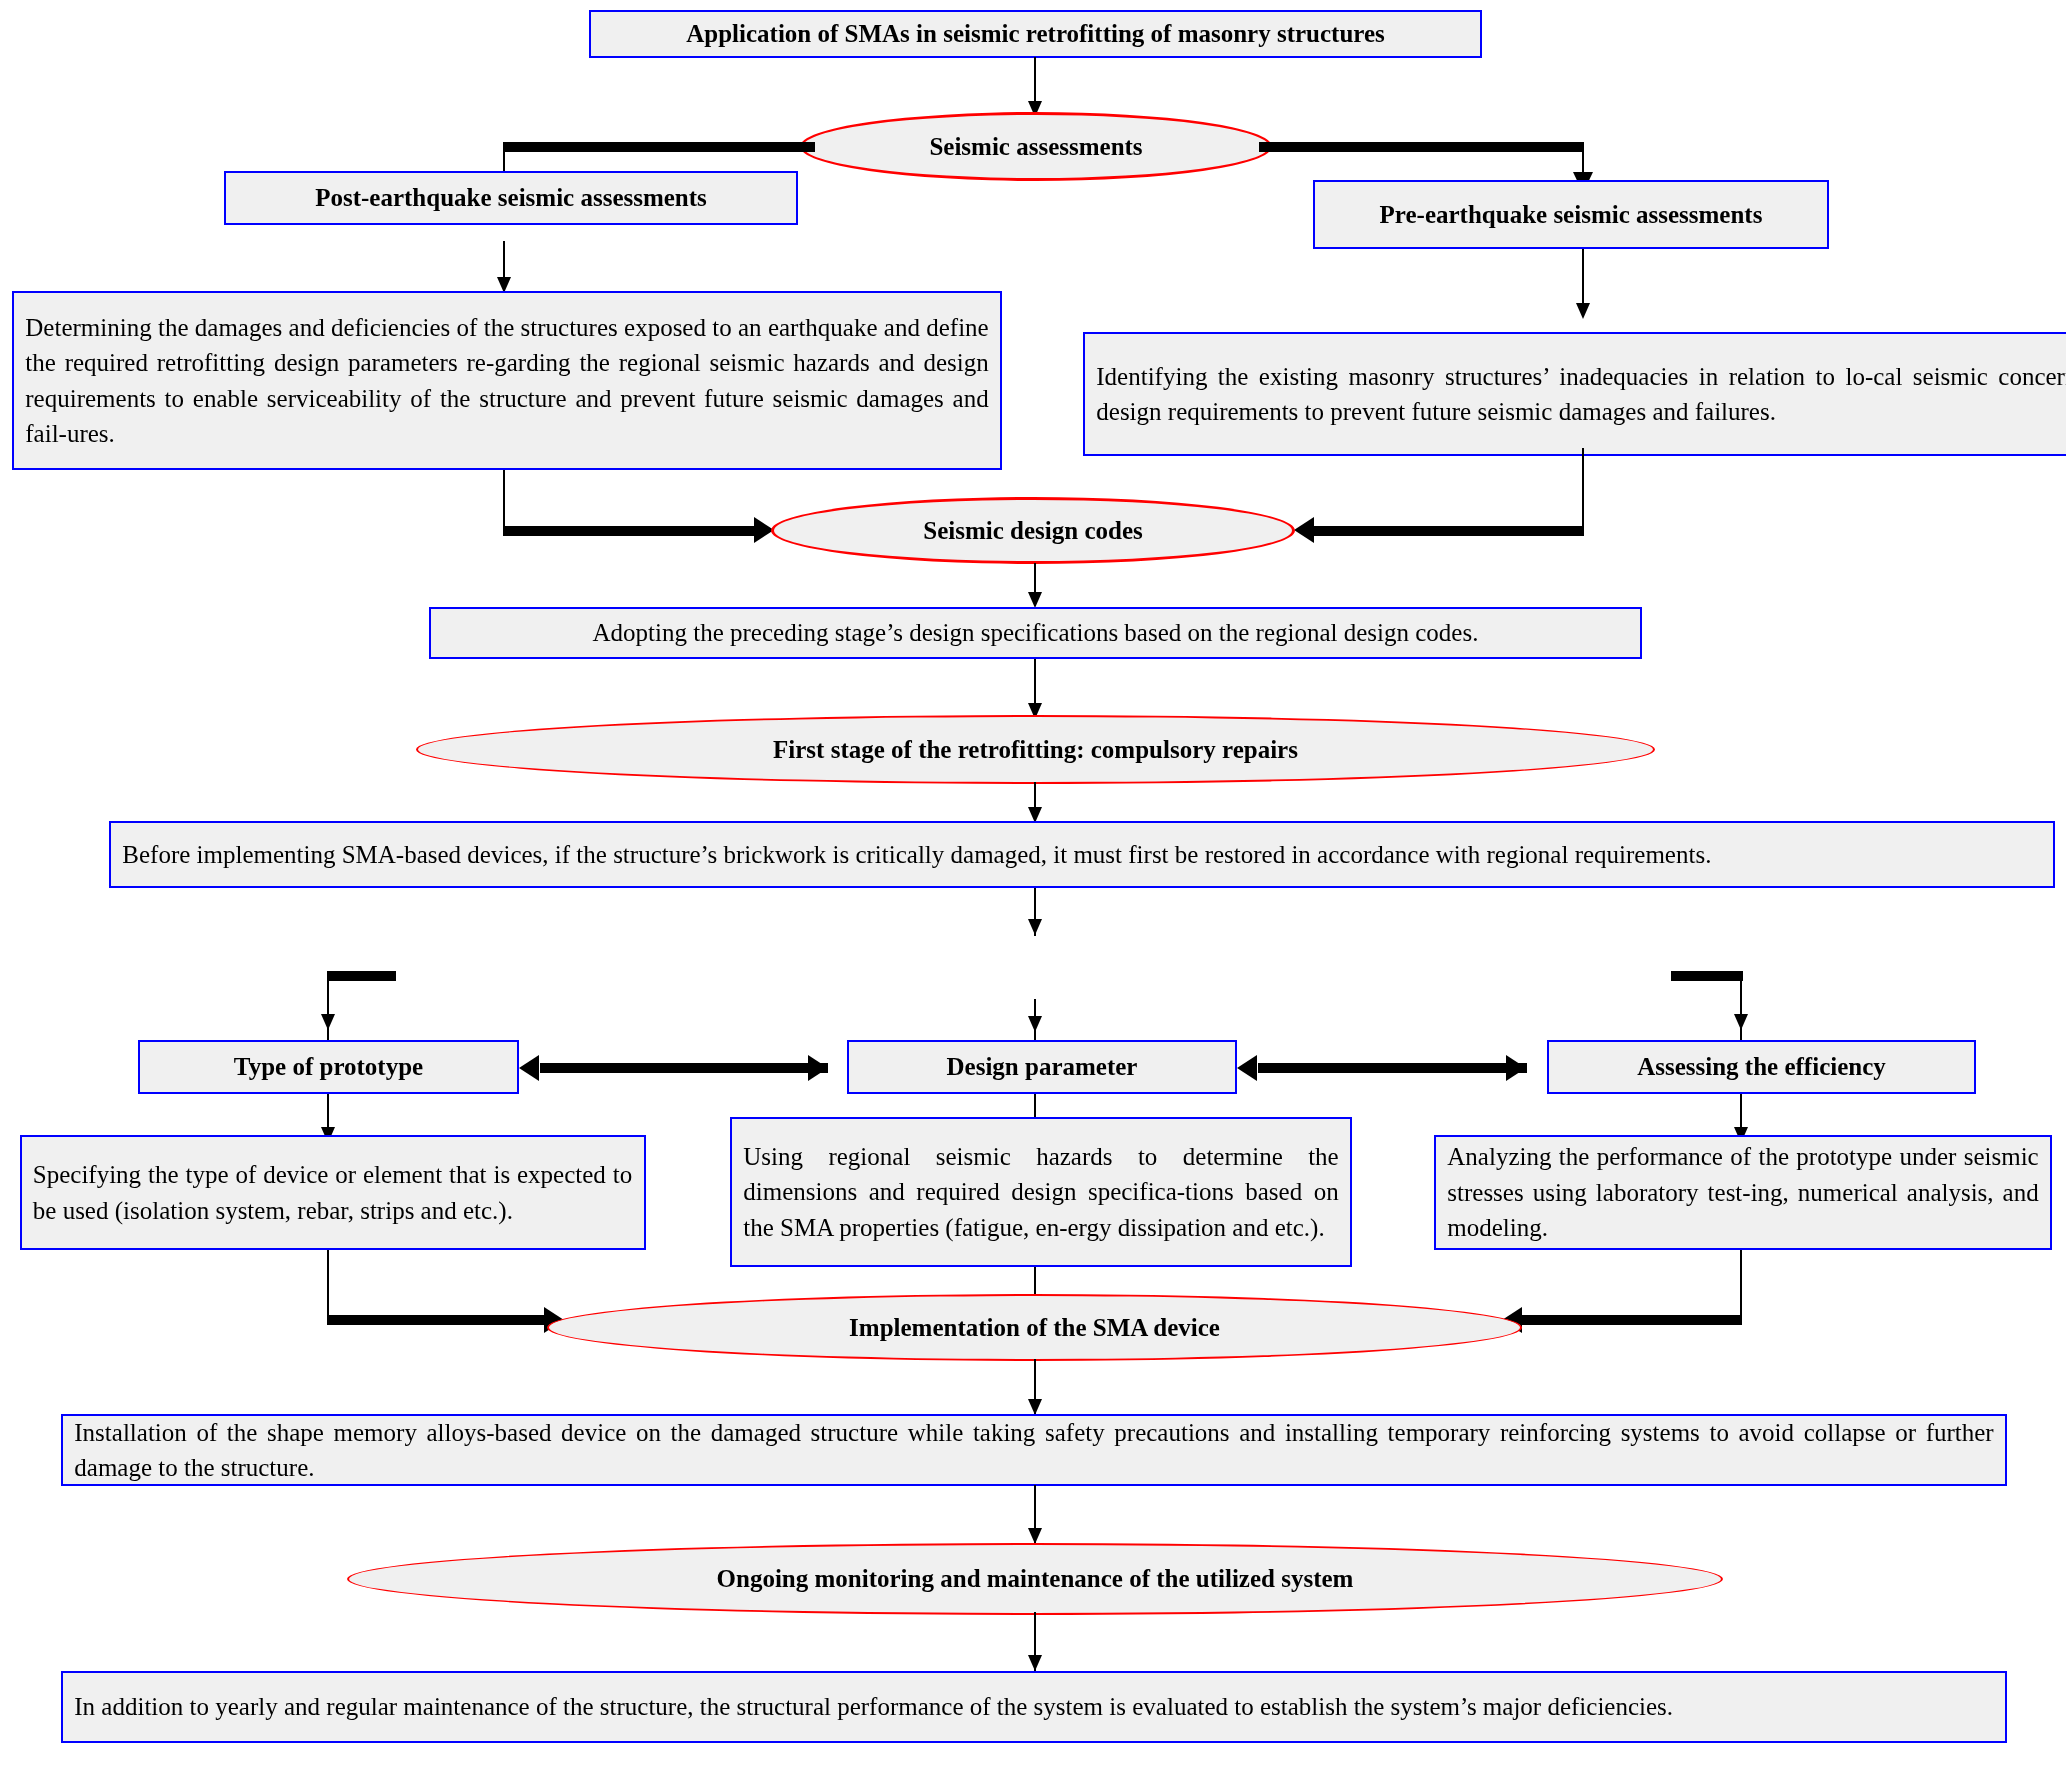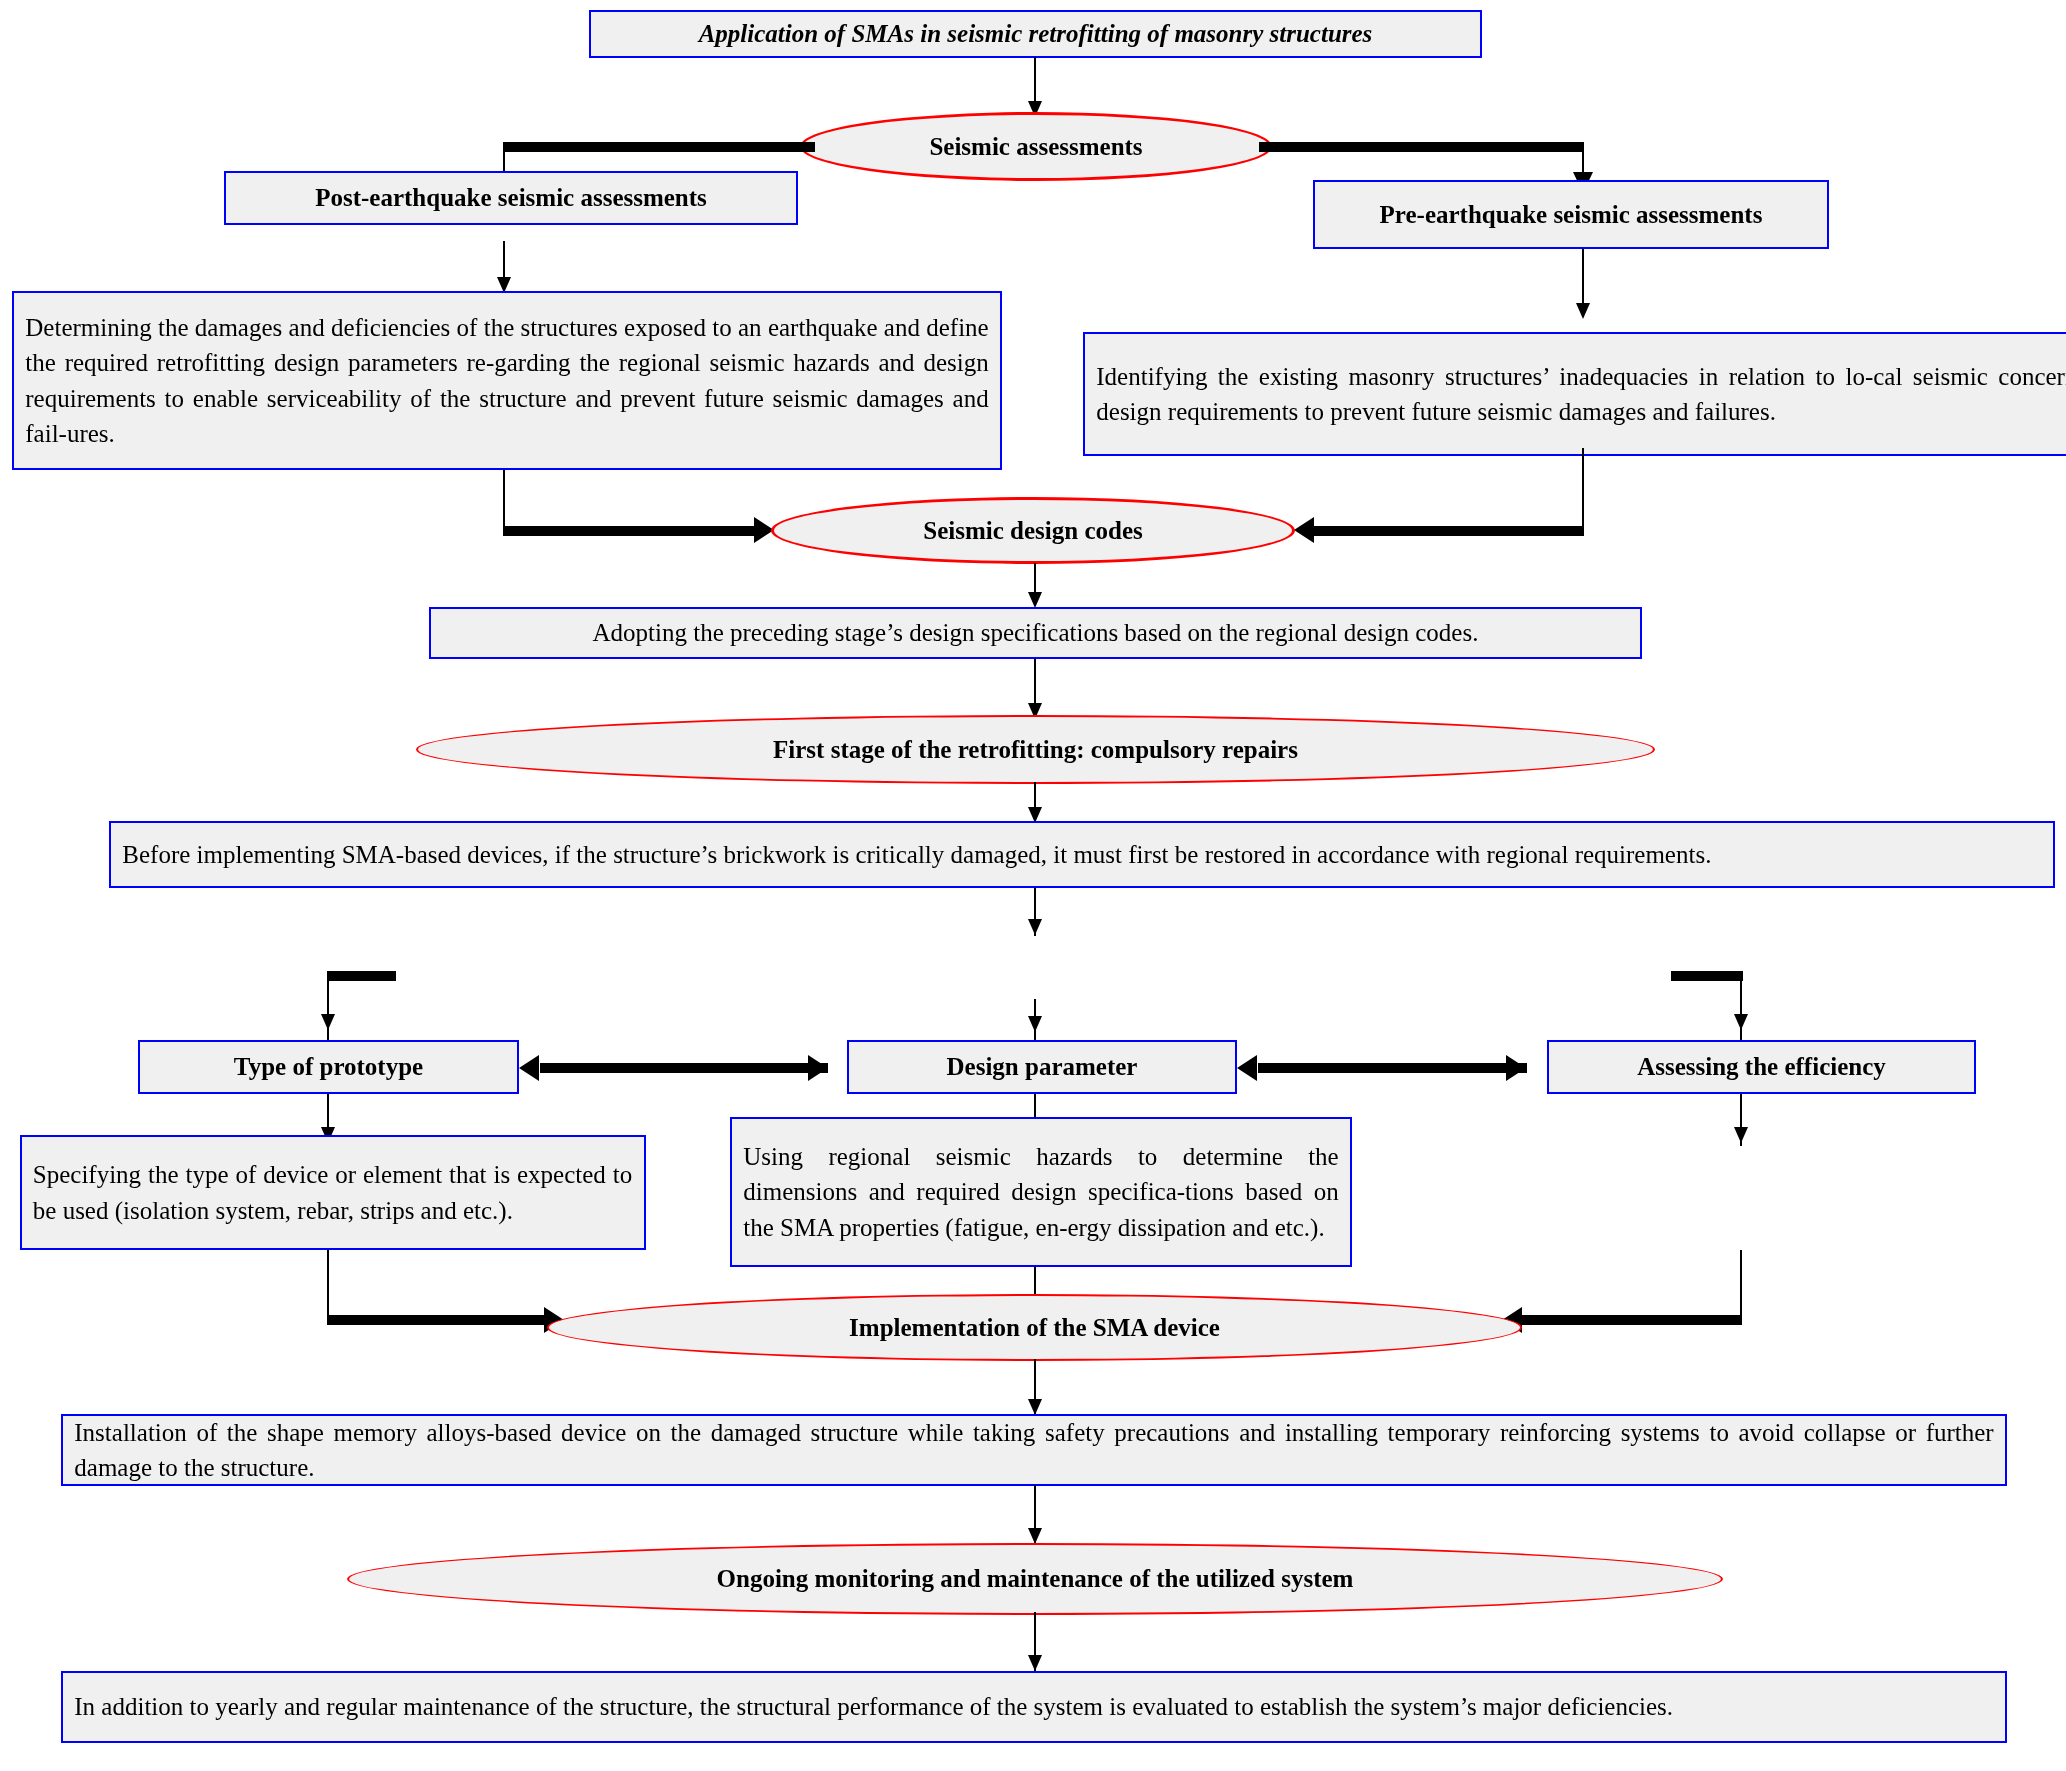--- a/index.html
+++ b/index.html
@@ -83,21 +83,21 @@
     border-top:13px solid transparent;
     border-bottom:13px solid transparent;
     border-right:20px solid #000000;
   }
 </style>
 </head>
 <body>
 
 <div id="canvas">
 
-  <div class="box hdr center" style="left:589px;top:9.5px;width:893px;height:48px;font-style:italic;">
+  <div class="box hdr center" style="left:589px;top:9.5px;width:893px;height:48px;">
     <span class="txt">Application of SMAs in seismic retrofitting of masonry structures</span>
   </div>
   <div class="vline" style="left:1034px;top:57px;height:48px;"></div>
   <div class="arrow-down" style="left:1028px;top:101px;"></div>
 
   <div class="ellipse" style="left:800px;top:112px;width:472px;height:69px;">
     <span>Seismic assessments</span>
   </div>
 
   <div class="hthick" style="left:503px;top:142px;width:312px;"></div>
@@ -200,20 +200,23 @@
 
   <div class="vline" style="left:1740px;top:1094px;height:52px;"></div>
   <div class="arrow-down" style="left:1734px;top:1127px;"></div>
 
   <div class="box desc" style="left:19.5px;top:1135px;width:626px;height:115px;">
     <span class="txt">Specifying the type of device or element that is expected to be used (isolation system, rebar, strips and etc.).</span>
   </div>
   <div class="box desc" style="left:730px;top:1117px;width:622px;height:150px;">
     <span class="txt">Using regional seismic hazards to determine the dimensions and required design specifica-tions based on the SMA properties (fatigue, en-ergy dissipation and etc.).</span>
   </div>
+  <div class="box desc" style="left:1434px;top:1135px;width:618px;height:115px;">
+    <span class="txt">Analyzing the performance of the prototype under seismic stresses using laboratory test-ing, numerical analysis, and modeling.</span>
+  </div>
 
   <div class="vline" style="left:327px;top:1250px;height:69px;"></div>
   <div class="hthick" style="left:327px;top:1315px;width:221px;"></div>
   <div class="arrow-right" style="left:544px;top:1307px;"></div>
 
   <div class="vline" style="left:1740px;top:1250px;height:69px;"></div>
   <div class="hthick" style="left:1521px;top:1315px;width:221px;"></div>
   <div class="arrow-left" style="left:1502px;top:1307px;"></div>
 
   <div class="vline" style="left:1034px;top:1267px;height:50px;"></div>

